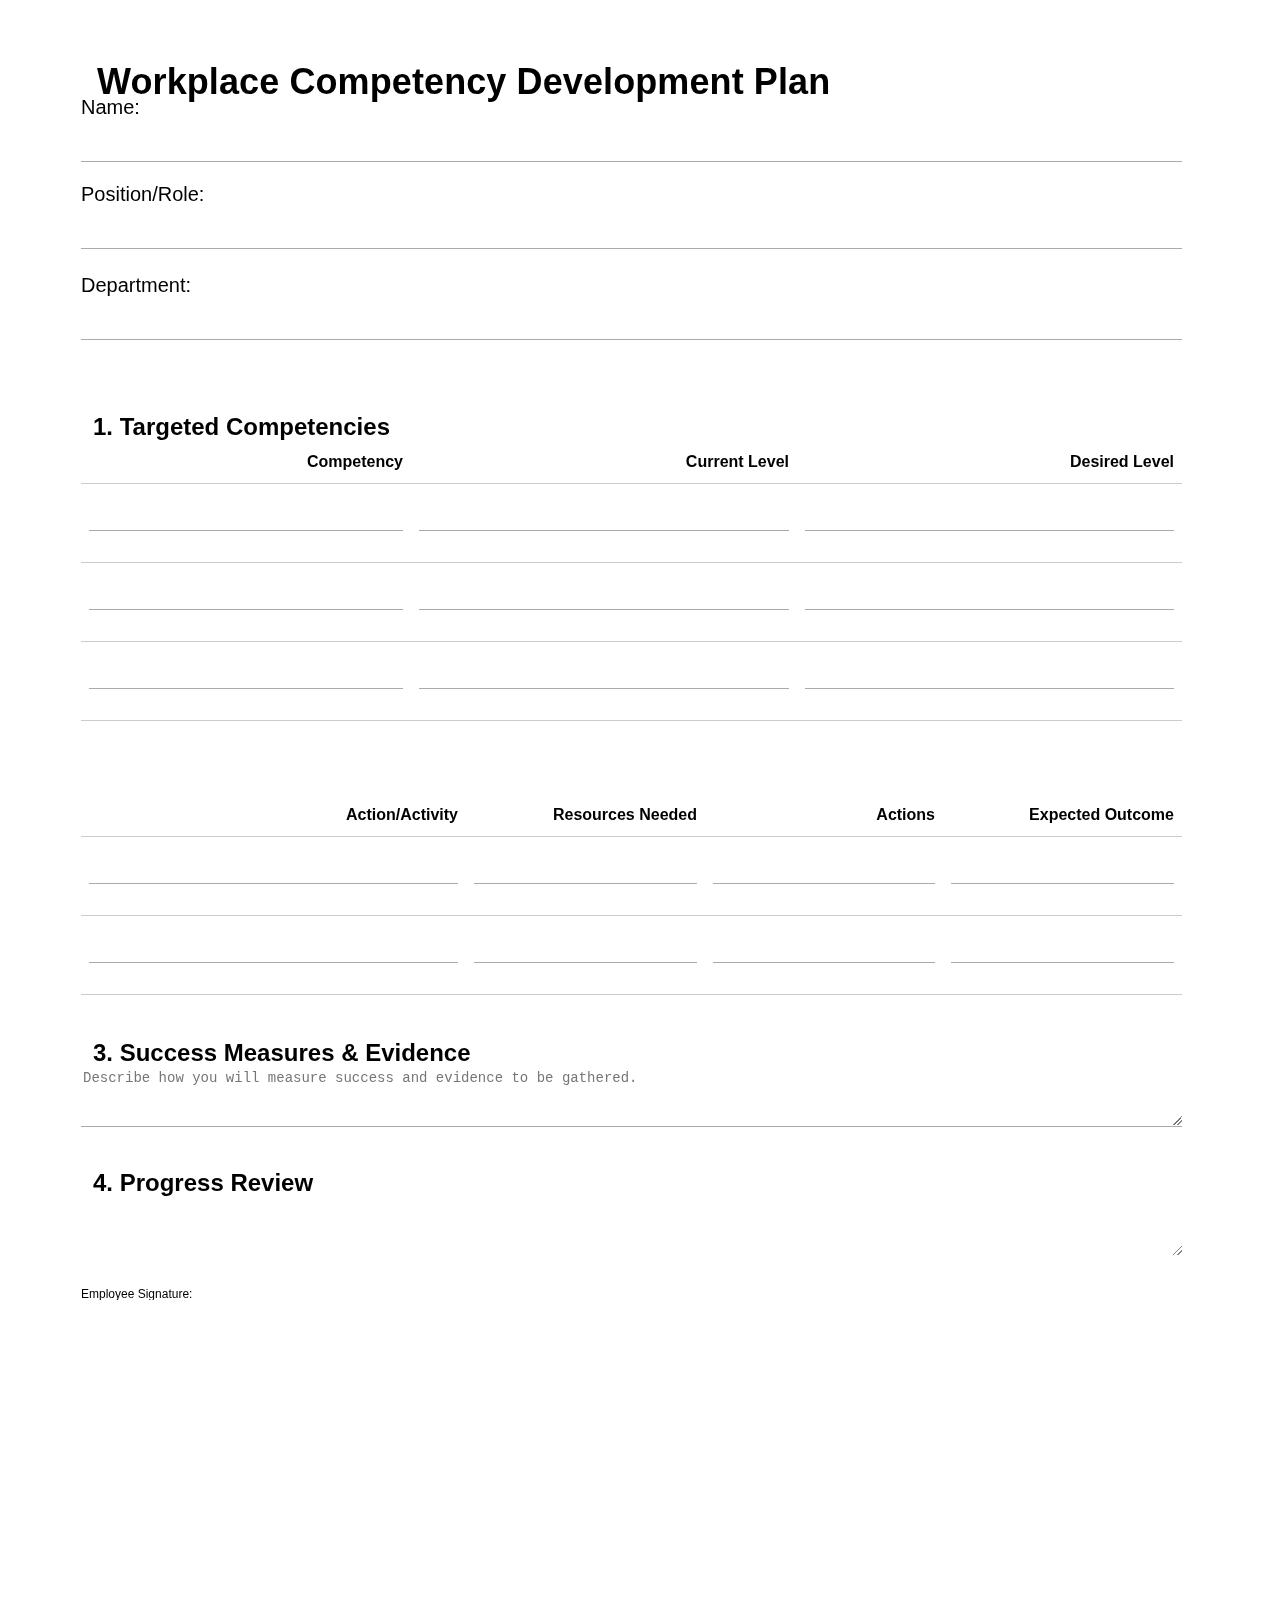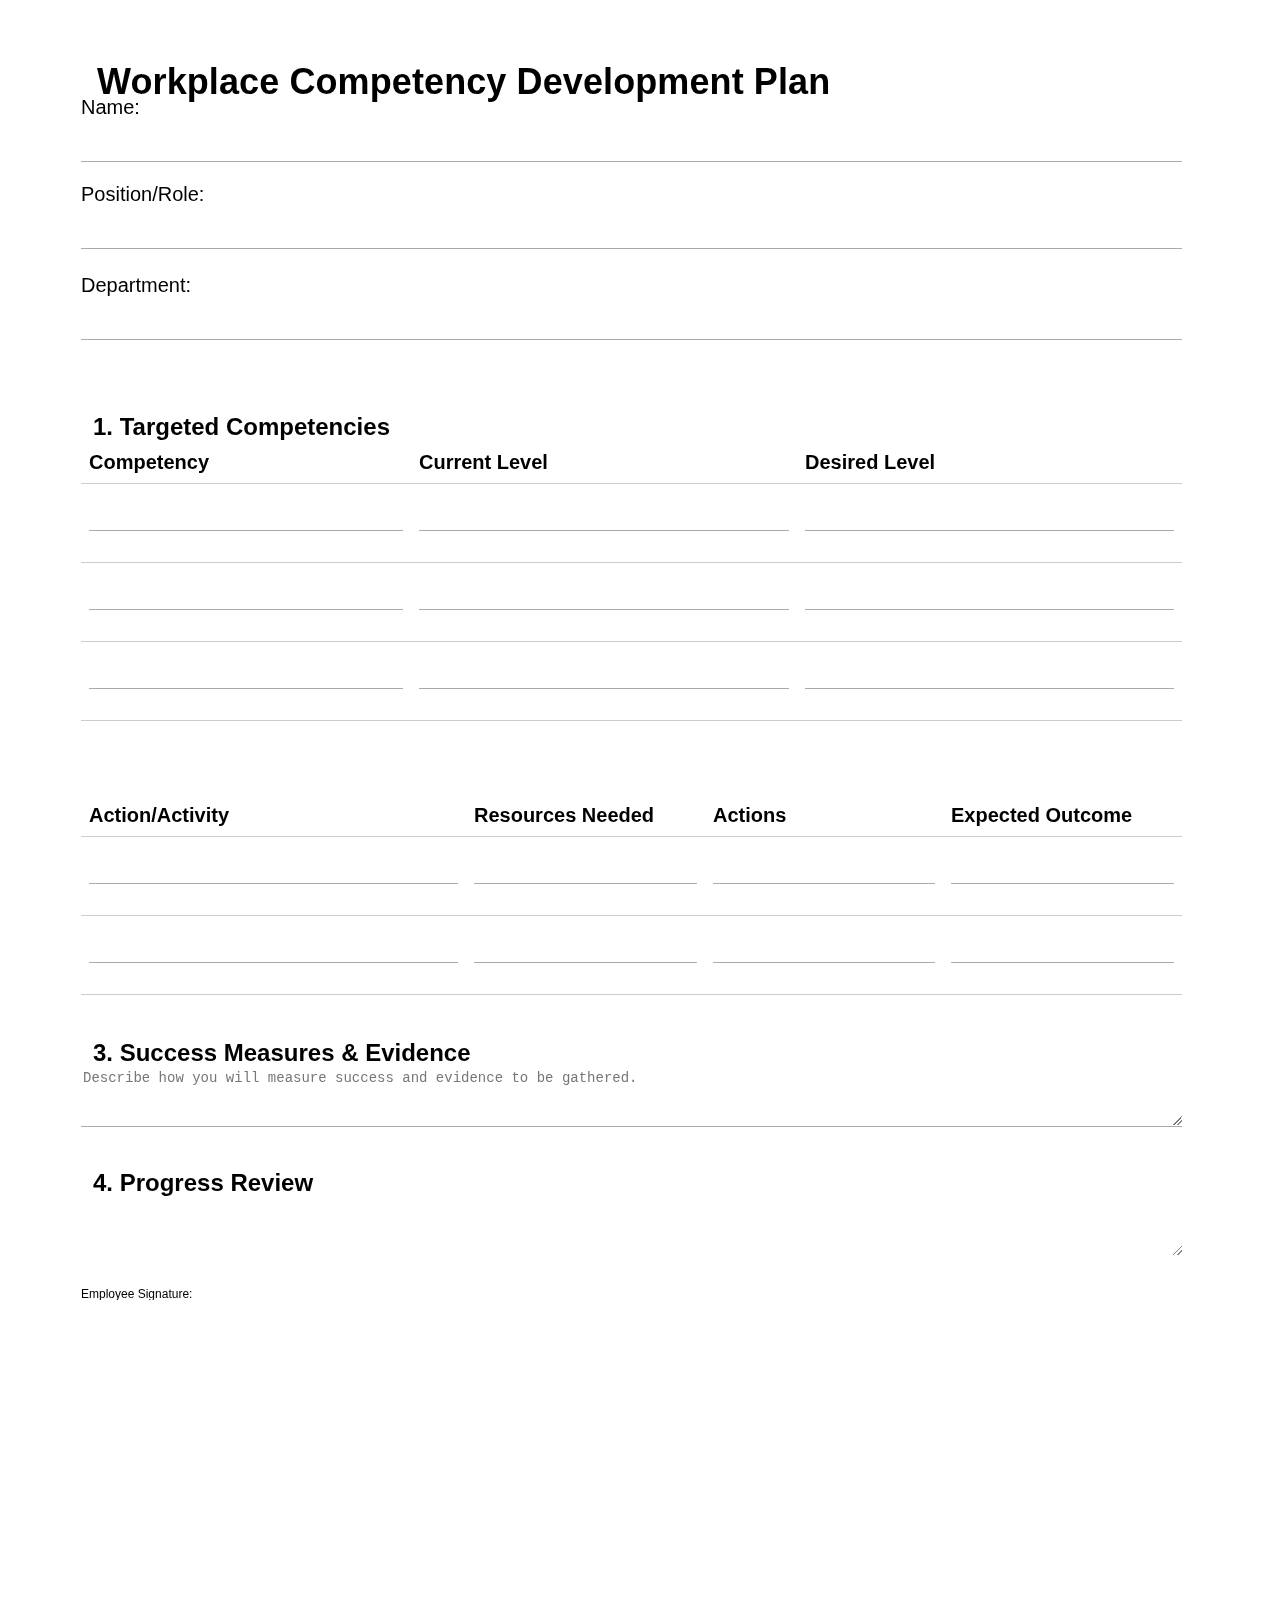--- a/index.html
+++ b/index.html
@@ -5,21 +5,21 @@
   html, body { margin:0; padding:0; background:#ffffff; }
   body { width:1263px; height:1609px; overflow:hidden; position:relative;
          font-family:"Liberation Sans", sans-serif; color:#000; }
   .page { position:absolute; left:81px; top:0; width:1101px; height:1300px; overflow:hidden; }
   h1 { position:absolute; left:0; top:46px; margin:16px; font-size:36px; font-weight:bold; line-height:40px; letter-spacing:0.1px; }
   .field { position:absolute; left:0; width:1101px; height:73px; }
   .field-label { position:absolute; left:0; top:0; font-size:20px; line-height:20px; }
   .field-input { position:absolute; left:0; top:22px; width:1101px; height:42px; border:none; border-bottom:1.5px solid #aaaaaa; outline:none; background:transparent; padding:0; font-family:"Liberation Sans", sans-serif; font-size:16px; }
   h2 { position:absolute; left:0; margin:12px; font-size:24px; font-weight:bold; line-height:30px; }
   table { position:absolute; left:0; width:1101px; border-collapse:collapse; }
-  th { text-align:left; font-size:20px; font-weight:bold; padding:0 8px; height:42px; border-bottom:1.5px solid #cccccc; vertical-align:middle; }
+  th { text-align:right; font-size:16px; font-weight:bold; padding:0 8px; height:42px; border-bottom:1.5px solid #cccccc; vertical-align:middle; }
   td { padding:0 8px; height:78px; border-bottom:1.5px solid #cccccc; vertical-align:top; }
   .cell-input { display:block; width:100%; height:47px; border:none; border-bottom:1.5px solid #aaaaaa; outline:none; background:transparent; padding:0; box-sizing:border-box; font-family:"Liberation Sans", sans-serif; font-size:16px; }
   textarea { position:absolute; left:0; width:1101px; height:80px; border:none; border-bottom:1.5px solid #aaaaaa; outline:none; resize:vertical; padding:2px; box-sizing:border-box; font-family:"Liberation Mono", monospace; font-size:14px; line-height:20px; color:#333; background:transparent; }
   textarea::placeholder { color:#777; }
   .resize-grip { position:absolute; width:9px; height:9px; right:0;
      background:linear-gradient(135deg, transparent 45%, #888 45%, #888 55%, transparent 55%, transparent 70%, #888 70%, #888 80%, transparent 80%); }
   .sig-label { position:absolute; left:0; top:1284px; font-size:12px; line-height:20px; }
 </style>
 </head>
 <body>

